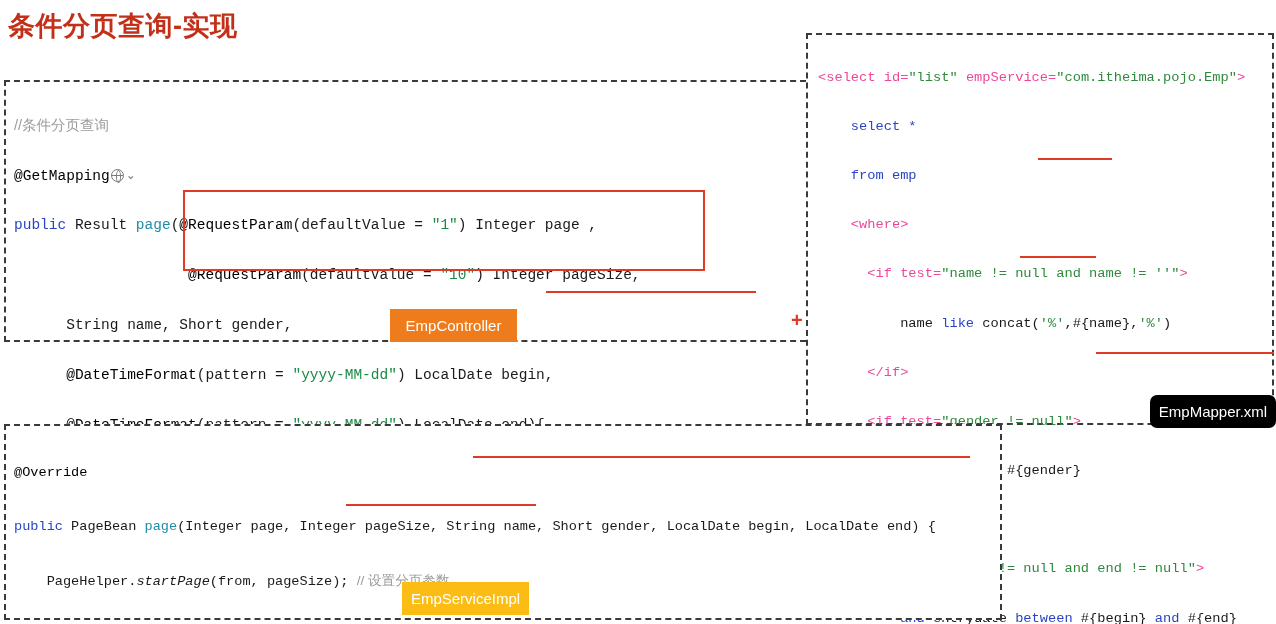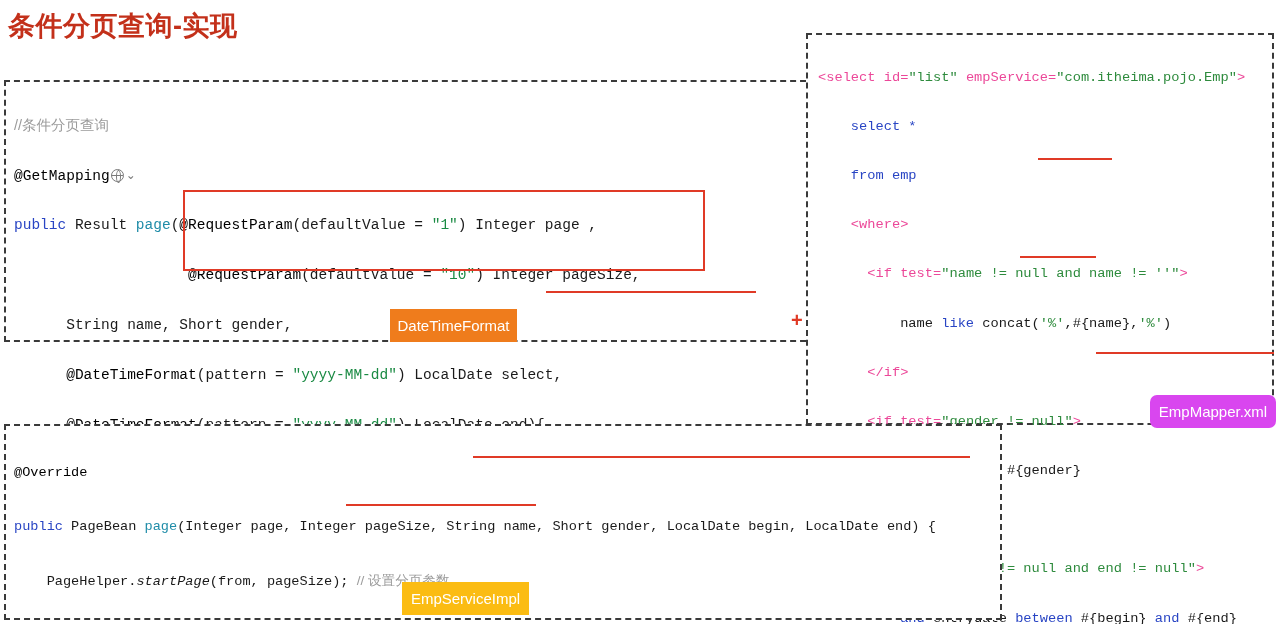--- a/index.html
+++ b/index.html
@@ -98,21 +98,21 @@
     left: 390px; top: 309px; width: 127px; height: 33px;
     background: #ef7c1c;
   }
   #badge-service {
     left: 390px; top: 582px; width: 127px; height: 33px;
     background: #fbbc13;
     margin-left: 12px;
   }
   #badge-mapper {
     left: 1150px; top: 395px; width: 126px; height: 33px;
-    background: #d946ef; border-radius: 7px;
+    background: #000000; border-radius: 7px;
   }
 
   
   .gm-icon {
     display: inline-block; position: relative;
     width: 13px; height: 13px; vertical-align: -2px;
     border: 1.3px solid #7b7b7b; border-radius: 50%;
     margin-left: 1px;
   }
   .gm-icon::before {
@@ -138,31 +138,31 @@
   <div class="page-title">条件分页查询-实现</div>
 
   <div class="panel" id="panel-controller"></div>
 
   <div class="code" id="code-controller">
 <span class="ln"><span class="cmtz">//条件分页查询</span></span>
 <span class="ln"><span class="ann">@GetMapping</span><span class="gm-icon"></span><span class="gm-chev">⌄</span></span>
 <span class="ln"><span class="kw">public</span> <span>Result</span> <span class="mth">page</span>(<span class="ann">@RequestParam</span><span>(defaultValue = </span><span class="str">"1"</span><span>) Integer page ,</span></span>
 <span class="ln">                    <span class="ann">@RequestParam</span><span>(defaultValue = </span><span class="str">"10"</span><span>) Integer pageSize,</span></span>
 <span class="ln">      <span>String name, Short gender,</span></span>
-<span class="ln">      <span class="ann">@DateTimeFormat</span><span>(pattern = </span><span class="str">"yyyy-MM-dd"</span><span>) LocalDate select,</span></span>
+<span class="ln">      <span class="ann">@DateTimeFormat</span><span>(pattern = </span><span class="str">"yyyy-MM-dd"</span><span>) LocalDate begin,</span></span>
 <span class="ln">      <span class="ann">@DateTimeFormat</span><span>(pattern = </span><span class="str">"yyyy-MM-dd"</span><span>) LocalDate end){</span></span>
 <span class="ln">  <span>PageBean pageBean = </span><span class="fld">empService</span><span>.page(page, pageSize, name, gender, begin, end);</span></span>
 <span class="ln">  <span class="kw">return</span><span> Result.</span><span class="sttc">success</span><span>(pageBean);</span></span>
 <span class="ln"><span>}</span></span>
   </div>
 
   <div class="red-box" id="box-params"></div>
   <div class="u-line" id="u-ctrl-args"></div>
   <div class="plus-mark">+</div>
-  <div class="badge" id="badge-controller">DateTimeFormat</div>
+  <div class="badge" id="badge-controller">EmpController</div>
 
   <div class="panel" id="panel-mapper"></div>
 
   <div class="code" id="code-mapper">
 <span class="ln"><span class="tag">&lt;select </span><span class="tag">id=</span><span class="xstr">"list"</span><span class="tag"> empService=</span><span class="xstr">"com.itheima.pojo.Emp"</span><span class="tag">&gt;</span></span>
 <span class="ln">    <span class="kw">select *</span></span>
 <span class="ln">    <span class="kw">from emp</span></span>
 <span class="ln">    <span class="tag">&lt;where&gt;</span></span>
 <span class="ln">      <span class="tag">&lt;if test=</span><span class="xstr">"name != null and name != ''"</span><span class="tag">&gt;</span></span>
 <span class="ln">          <span>name </span><span class="kw">like</span><span> concat(</span><span class="xstr">'%'</span><span>,#{name},</span><span class="xstr">'%'</span><span>)</span></span>

